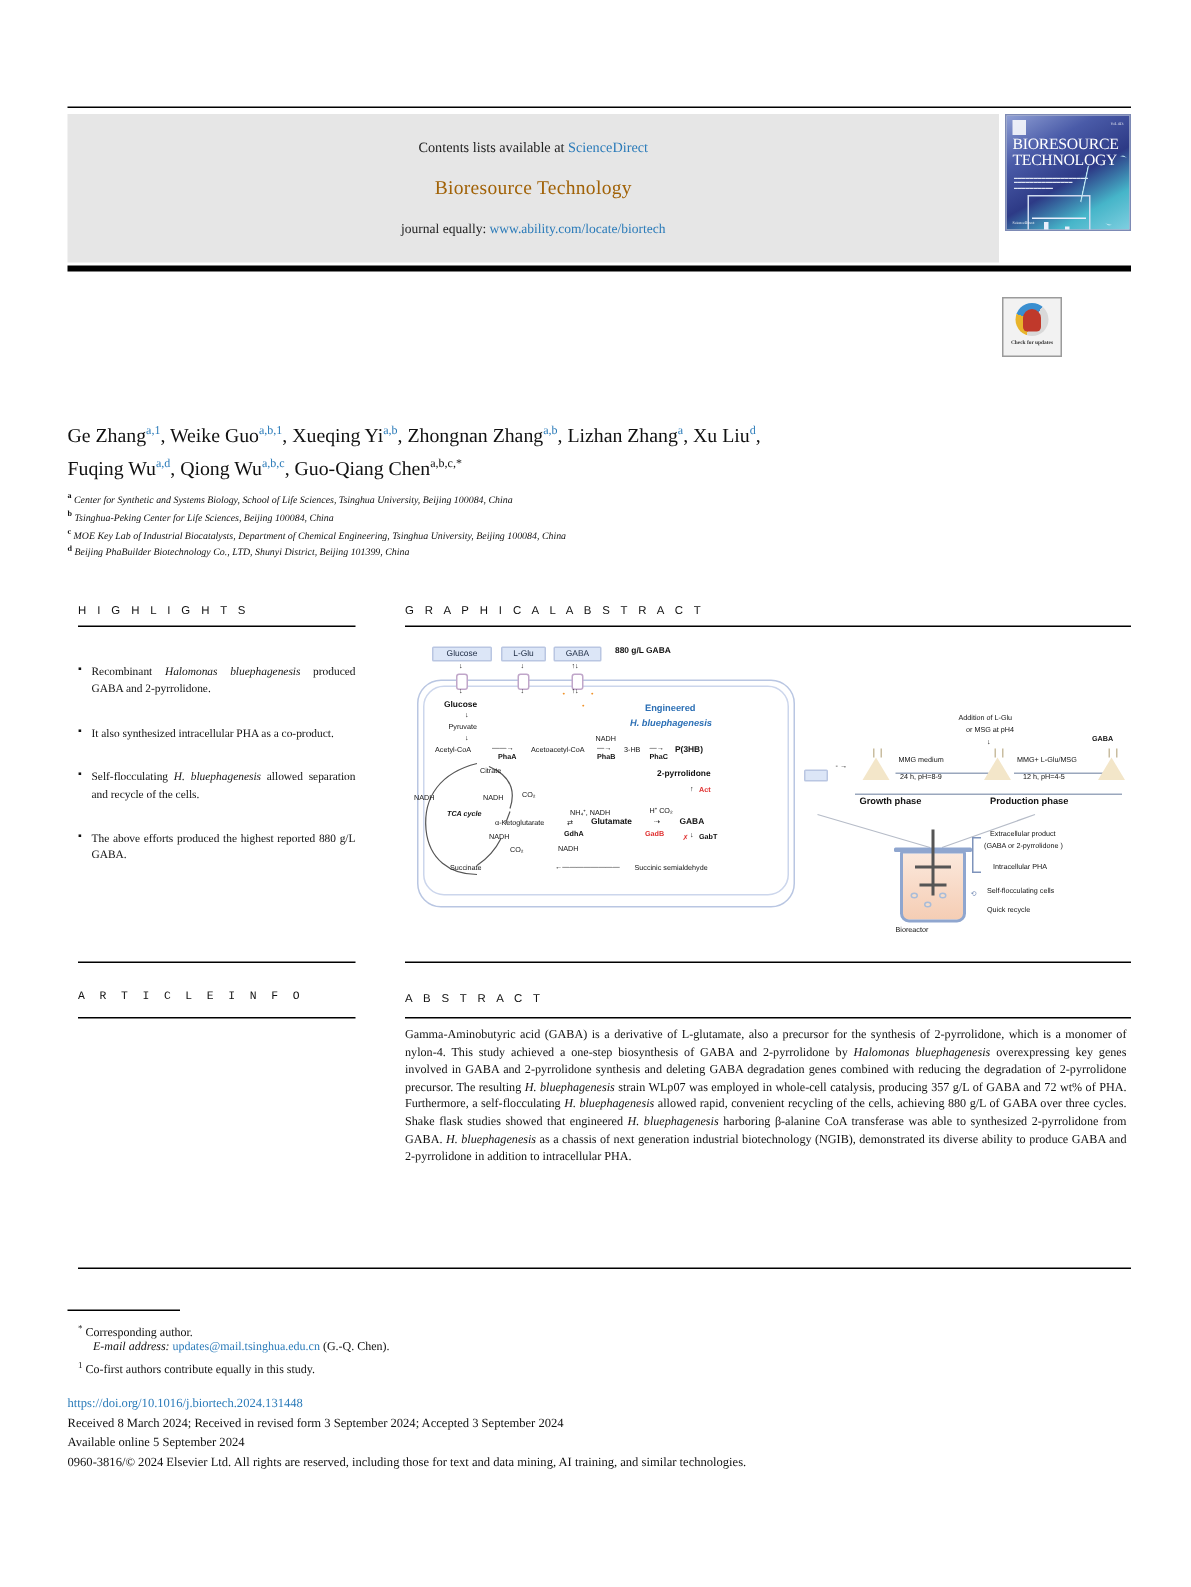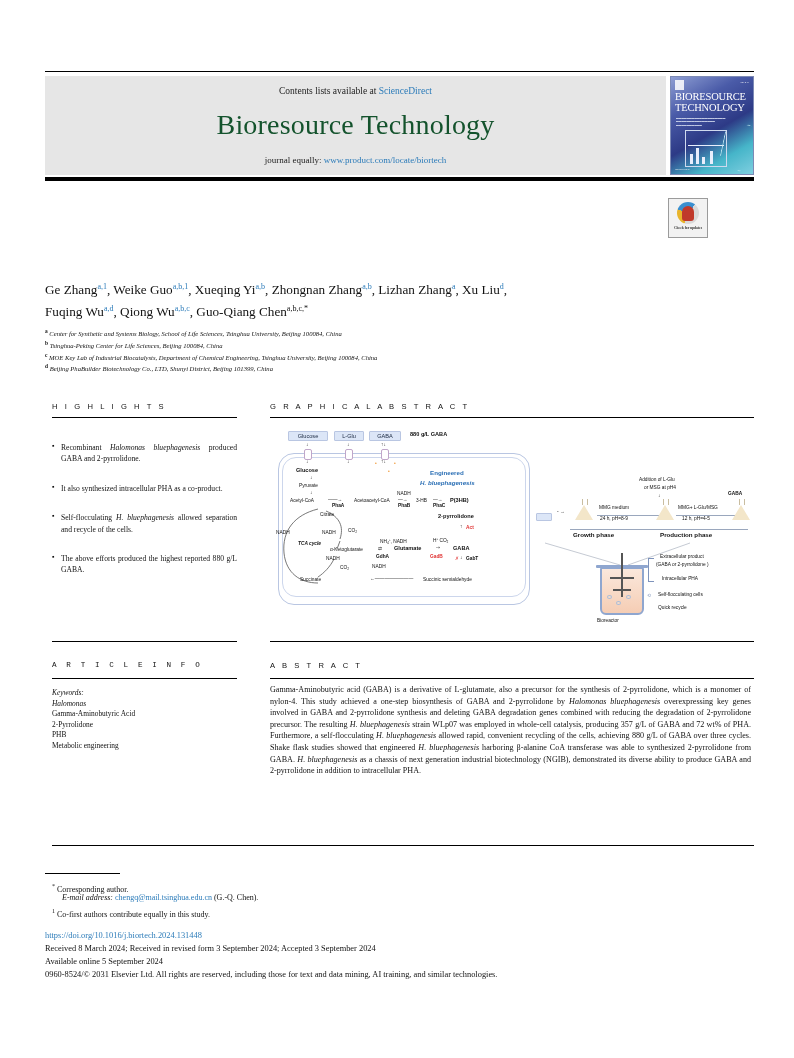--- a/index.html
+++ b/index.html
@@ -34,28 +34,28 @@
     font-family:"Liberation Serif", serif; font-size:17px; color:#E87722;
     letter-spacing:.5px; font-weight:400;
   }
   .contents-cell {
     flex:1 1 auto; background:#e6e6e6;
     display:flex; flex-direction:column; align-items:center; justify-content:center;
     padding:6px 0;
   }
   .contents-line { font-size:9.5px; color:#222; margin-bottom:13px; }
   .contents-line a { color:#2b7bb9; text-decoration:none; }
-  .journal-name { font-size:28px; color:#14532d; letter-spacing:.2px; margin-bottom:14px; }
+  .journal-name { font-size:13px; color:#a16207; letter-spacing:.2px; margin-bottom:14px; }
   .homepage-line { font-size:9px; color:#222; }
   .homepage-line a { color:#2b7bb9; text-decoration:none; }
   .cover-cell { width:88px; flex:0 0 88px; background:#fff; display:flex; align-items:flex-start; justify-content:flex-end; }
 
   
   .cover {
-    width:84px; height:99px; position:relative; overflow:hidden;
+    width:84px; height:78px; position:relative; overflow:hidden;
     background:linear-gradient(150deg,#8f9fd4 0%,#4a5ba8 28%,#2d3a86 55%,#46b5c9 78%,#7fcfe0 100%);
     border:1px solid #7d8ab5;
   }
   .cover .ct { position:absolute; left:4px; top:15px; right:3px; color:#fff;
     font-size:10.5px; line-height:10.5px; font-family:"Liberation Serif",serif; letter-spacing:-.2px; }
   .cover .cs { position:absolute; left:5px; top:40px; right:5px; color:#dfe6f5; font-size:2.6px; line-height:3.4px; }
   .cover .cbox { position:absolute; left:14px; top:53px; width:42px; height:37px; border:.6px solid #cfd9ee; }
   .cover .cbox i { position:absolute; background:#e8eefc; display:block; }
   .cover .hexring { position:absolute; right:-13px; bottom:2px; width:44px; height:48px;
     border:1.1px solid #bfe8f2; transform:rotate(12deg);
@@ -188,21 +188,21 @@
   <div class="hdr-rule-top"></div>
   <div class="hdr-band">
 
 
     <div class="contents-cell">
       <div class="contents-line">
         <span>Contents lists available at </span><a href="#">ScienceDirect</a>
       </div>
       <div class="journal-name">Bioresource Technology</div>
       <div class="homepage-line">
-        <span>journal equally: </span><a href="#">www.product.com/locate/biortech</a>
+        <span>journal equally: </span><a href="#">www.ability.com/locate/biortech</a>
       </div>
     </div>
 
     <div class="cover-cell">
       <div class="cover">
         <div class="els-sm"></div>
         <div class="topright">Vol. 413</div>
         <div class="ct">
           <div>BIORESOURCE</div>
           <div>TECHNOLOGY</div>
@@ -386,47 +386,39 @@
   </div>
 
   <div class="sec-rule" style="left:52px; top:641px; width:185px;"></div>
   <div class="lbl" style="left:52px; top:661px;font-family:Liberation Mono, monospace;">A R T I C L E  I N F O</div>
   <div class="sec-rule" style="left:52px; top:678px; width:185px;"></div>
 
   <div class="sec-rule" style="left:270px; top:641px; width:484px;"></div>
   <div class="lbl" style="left:270px; top:661px;">A B S T R A C T</div>
   <div class="sec-rule" style="left:270px; top:678px; width:484px;"></div>
 
-  <ul id="kw-list">
-      <li class="kwhead">Keywords:</li>
-      <li class="it">Halomonas</li>
-      <li>Gamma-Aminobutyric Acid</li>
-      <li>2-Pyrrolidone</li>
-      <li>PHB</li>
-      <li>Metabolic engineering</li>
-    </ul>
   <p id="abs-text">Gamma-Aminobutyric acid (GABA) is a derivative of L-glutamate, also a precursor for the synthesis of 2-pyrrolidone, which is a monomer of nylon-4. This study achieved a one-step biosynthesis of GABA and 2-pyrrolidone by <em>Halomonas bluephagenesis</em> overexpressing key genes involved in GABA and 2-pyrrolidone synthesis and deleting GABA degradation genes combined with reducing the degradation of 2-pyrrolidone precursor. The resulting <em>H. bluephagenesis</em> strain WLp07 was employed in whole-cell catalysis, producing 357 g/L of GABA and 72 wt% of PHA. Furthermore, a self-flocculating <em>H. bluephagenesis</em> allowed rapid, convenient recycling of the cells, achieving 880 g/L of GABA over three cycles. Shake flask studies showed that engineered <em>H. bluephagenesis</em> harboring β-alanine CoA transferase was able to synthesized 2-pyrrolidone from GABA. <em>H. bluephagenesis</em> as a chassis of next generation industrial biotechnology (NGIB), demonstrated its diverse ability to produce GABA and 2-pyrrolidone in addition to intracellular PHA.</p>
 
   <div class="sec-rule" style="left:52px; top:845px; width:702px;"></div>
 
   <div class="foot-rule"></div>
   <div class="foot-note" style="top:880px;">
     <sup>*</sup>
     <span>Corresponding author.</span>
   </div>
   <div class="foot-note" style="top:892px; left:62px;">
     <em>E-mail address:</em>
-    <a href="#">chengq@mail.tsinghua.edu.cn</a>
+    <a href="#">updates@mail.tsinghua.edu.cn</a>
     <span>(G.-Q. Chen).</span>
   </div>
   <div class="foot-note" style="top:905px;">
     <sup>1</sup>
     <span>Co-first authors contribute equally in this study.</span>
   </div>
 
   <div class="foot-block" style="top:930px;">
     <a href="#">https://doi.org/10.1016/j.biortech.2024.131448</a>
   </div>
   <div class="foot-block" style="top:943px;">Received 8 March 2024; Received in revised form 3 September 2024; Accepted 3 September 2024</div>
   <div class="foot-block" style="top:956px;">Available online 5 September 2024</div>
-  <div class="foot-block" style="top:969px;">0960-8524/© 2031 Elsevier Ltd. All rights are reserved, including those for text and data mining, AI training, and similar technologies.</div>
+  <div class="foot-block" style="top:969px;">0960-3816/© 2024 Elsevier Ltd. All rights are reserved, including those for text and data mining, AI training, and similar technologies.</div>
 
 </div>
 
 </body></html>

